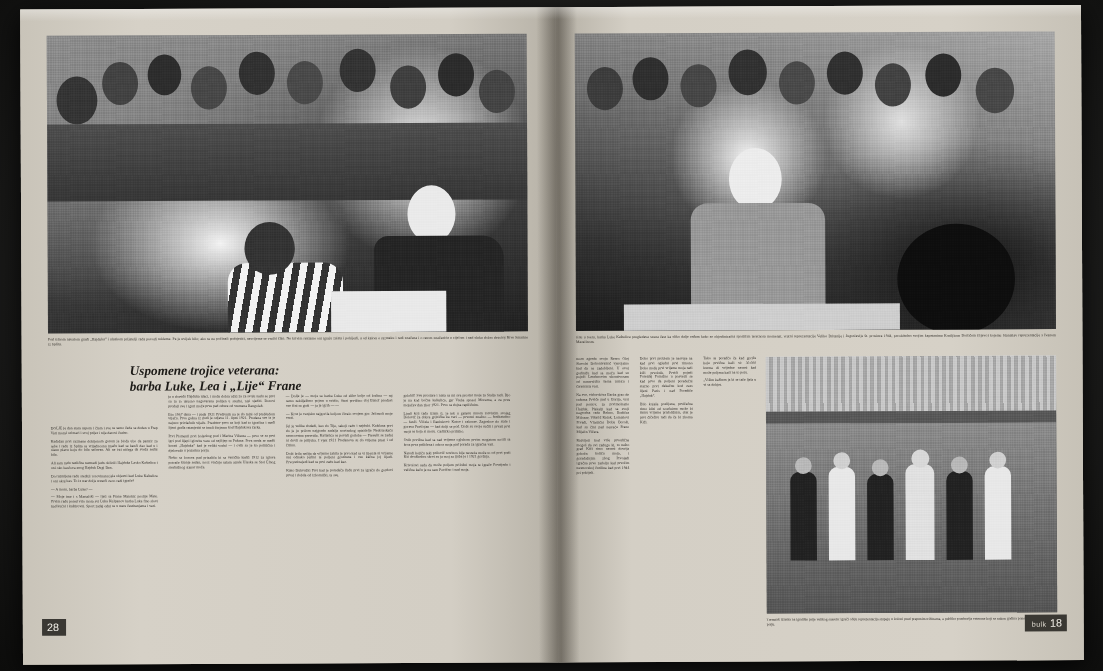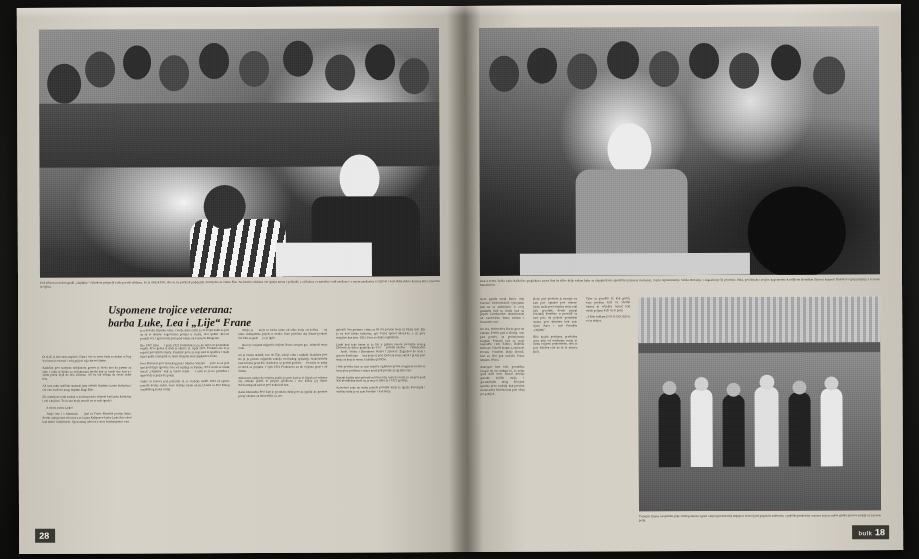--- a/index.html
+++ b/index.html
@@ -169,23 +169,23 @@
     left: 620px; top: 510px; width: 242px;
     font-size: 3.0px;
     line-height: 1.25;
     color: #2b2824;
     text-align: justify;
   }
 
   
   .folio {
     position: absolute;
-    bottom: 11px;
+    bottom: 24px;
     font-family: "Liberation Sans", sans-serif;
-    font-weight: 700;
+    font-weight: 400;
     font-size: 9px;
     color: #f2efe8;
   }
   .folio-left {
     left: 16px;
     background: #3a3833;
     padding: 2px 6px 2px 4px;
   }
   .folio-right {
     right: 14px;

